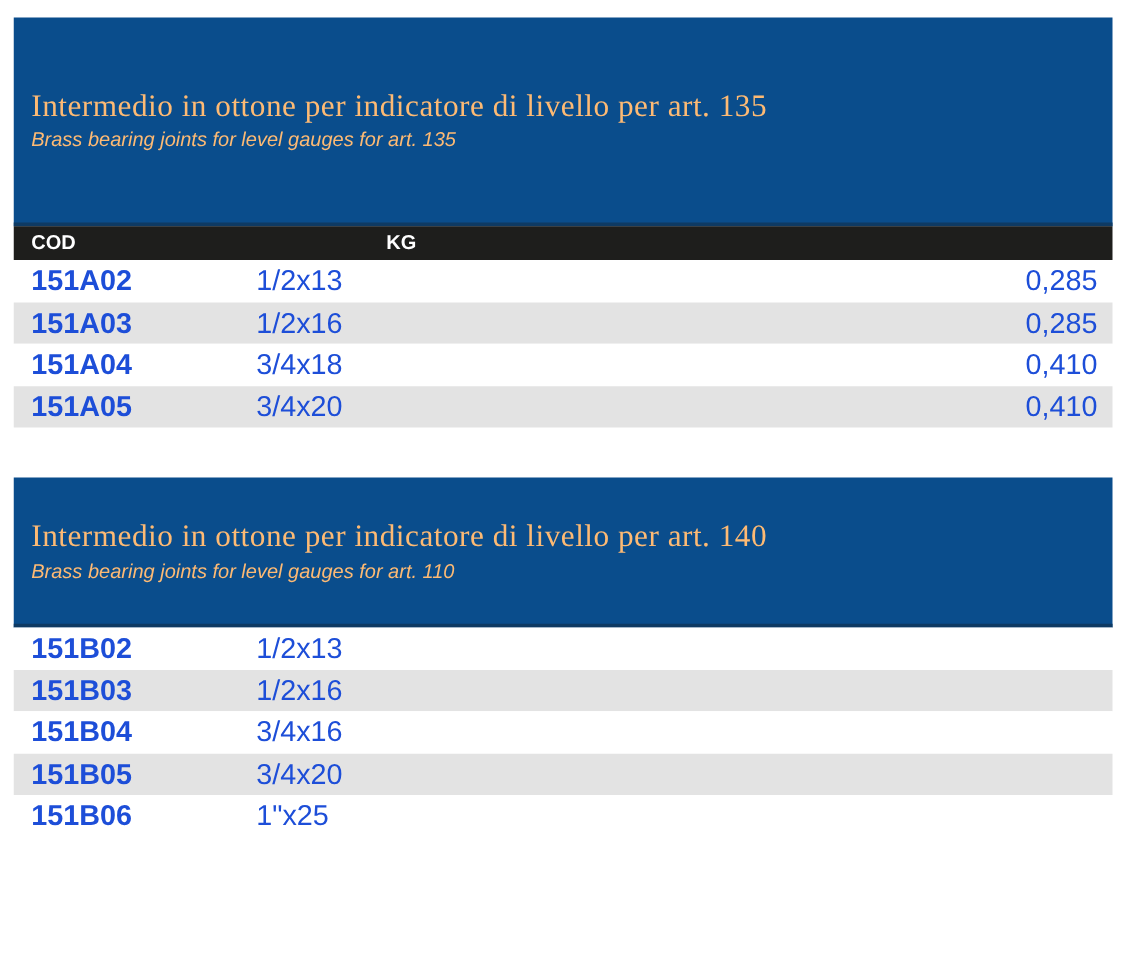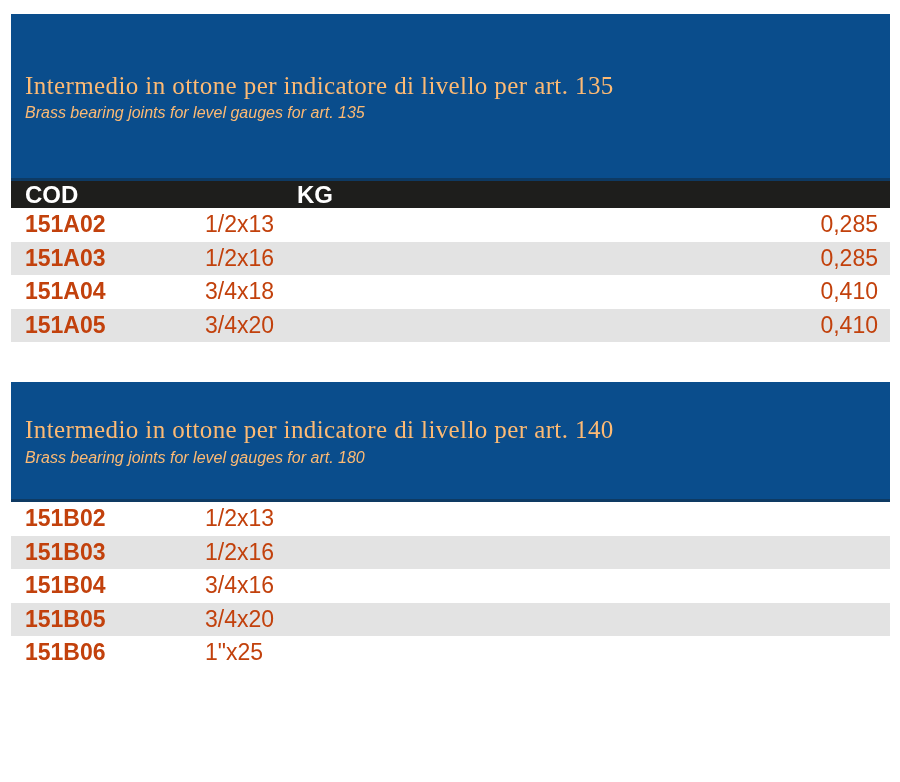--- a/index.html
+++ b/index.html
@@ -29,26 +29,26 @@
     font-weight: 400;
   }
   .title-en {
     font-family: "Liberation Sans", sans-serif;
     font-style: italic; font-size: 16px; line-height: 1.34;
   }
 
   .thead {
     height: 27px; background: #1e1e1c; color: #ffffff;
     display: flex; align-items: center;
-    font-weight: bold; font-size: 24px;
+    font-weight: bold; font-size: 16px;
   }
 
   .row {
     height: 33.5px; display: flex; align-items: center;
-    font-size: 23px; color: #c2410c; background: #ffffff;
+    font-size: 23px; color: #1d4ed8; background: #ffffff;
   }
   .row:nth-child(even) { background: #e3e3e3; }
 
   .c1 { width: 194px; padding-left: 14px; font-weight: bold; flex-shrink: 0; }
   .c2 { flex: 1; }
   .c3 { width: 140px; text-align: right; padding-right: 12px; flex-shrink: 0; }
   .thead .c2 { font-weight: bold; }
 </style>
 </head>
 <body>
@@ -85,21 +85,21 @@
             <div class="c1">151A05</div>
             <div class="c2">3/4x20</div>
             <div class="c3">0,410</div>
           </div>
         </div>
     </div>
 
     <div>
       <div class="panel panel-2">
         <div class="title-it">Intermedio in ottone per indicatore di livello per art. 140</div>
-        <div class="title-en">Brass bearing joints for level gauges for art. 180</div>
+        <div class="title-en">Brass bearing joints for level gauges for art. 110</div>
       </div>
       <div>
           <div class="row">
             <div class="c1">151B02</div>
             <div class="c2">1/2x13</div>
             <div class="c3"></div>
           </div>
           <div class="row">
             <div class="c1">151B03</div>
             <div class="c2">1/2x16</div>

